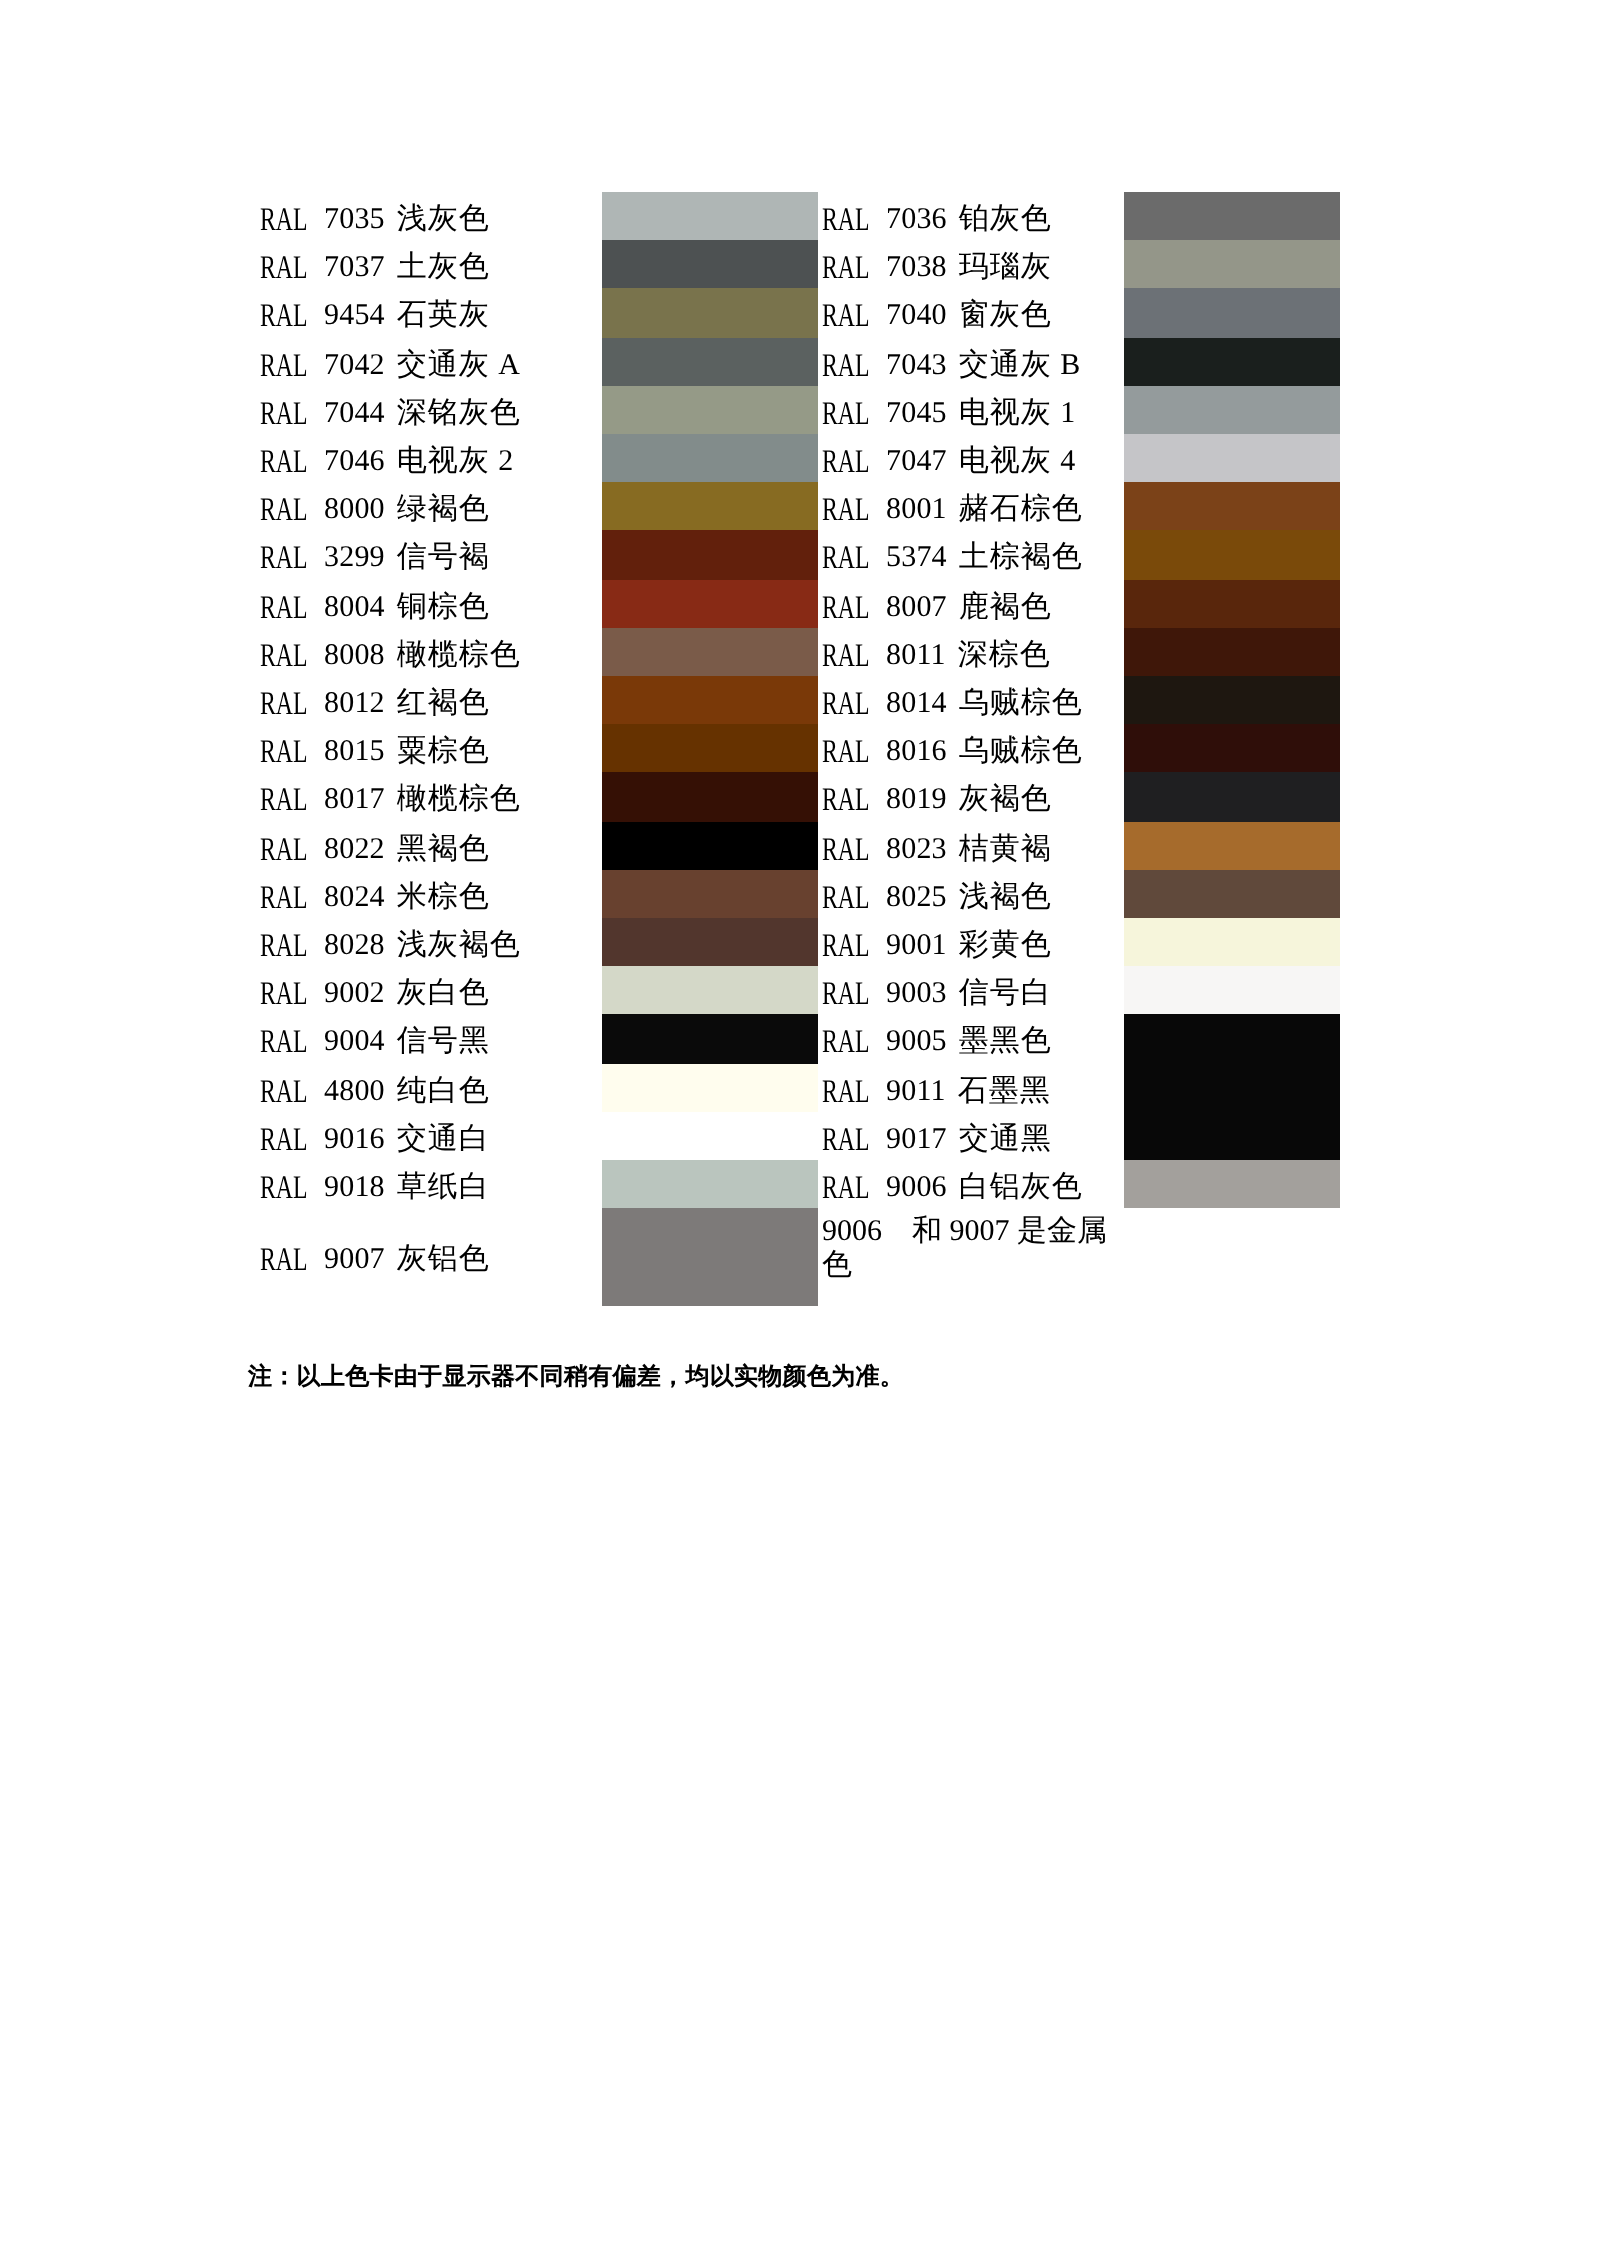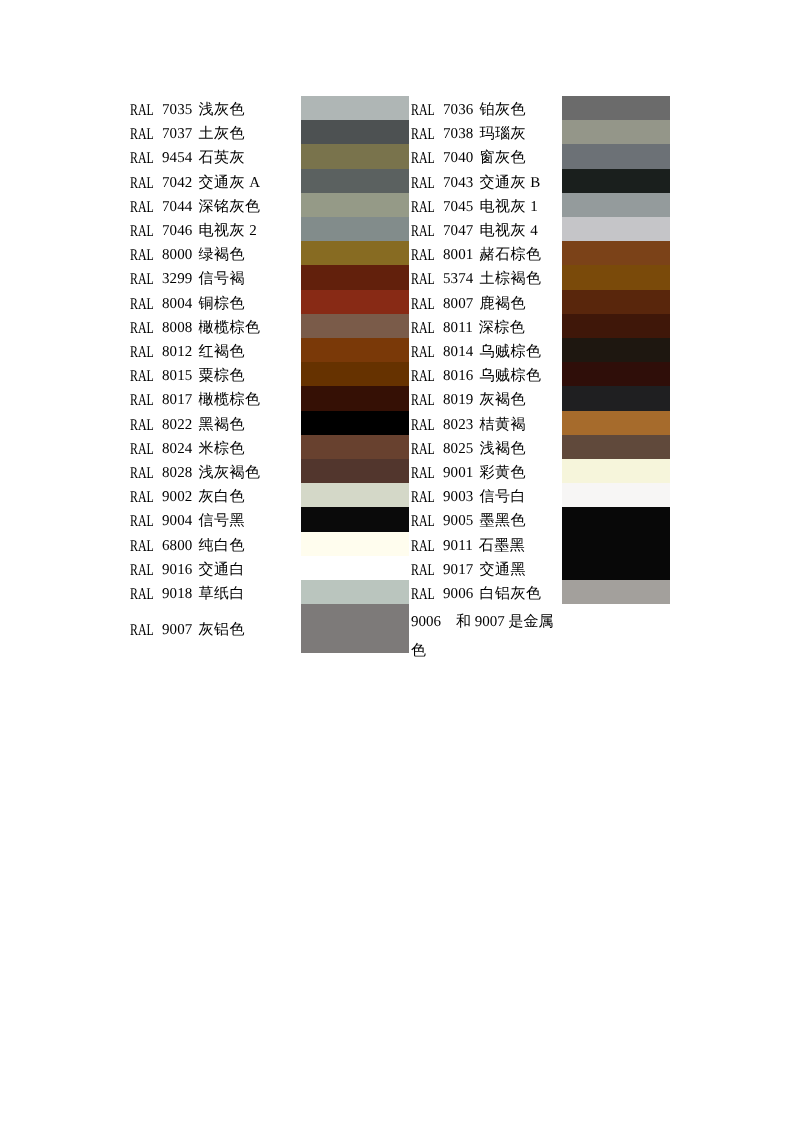--- a/index.html
+++ b/index.html
@@ -18,21 +18,21 @@
   .c4{width:108px;}
   .lbl{height:24.2px;line-height:24.2px;font-size:15px;white-space:nowrap;position:relative;}
   .pfx{position:absolute;left:0;top:0;display:block;font-size:16.5px;line-height:inherit;transform:scaleX(0.72);transform-origin:left center;}
   .gap{display:inline-block;width:32px;}
   .gap2{display:inline-block;width:6px;}
   .nm{letter-spacing:0.5px;margin-right:-0.5px;}
   .cd{letter-spacing:0.1px;}
   .sw{height:24.2px;width:108px;}
   .lastrow .lbl{height:48.4px;line-height:48.4px;}
   .lastrow .sw{height:48.4px;}
-  .lastrow .wrap{white-space:normal;line-height:29px;height:48.4px;padding-top:2px !important;}
+  .lastrow .wrap{white-space:normal;line-height:17px;height:48.4px;padding-top:2px !important;}
   .note{position:absolute;left:124px;top:680px;font-size:12px;font-weight:bold;letter-spacing:0.15px;font-family:"Liberation Sans", sans-serif;}
 </style>
 </head>
 <body>
 
 <div class="page">
   <table class="tbl">
     <tbody>
       <tr>
           <td class="lbl c1"><span class="pfx">RAL</span><span class="gap"></span><span class="cd">7035</span><span class="gap2"></span><span class="nm">浅灰色</span></td>
@@ -208,21 +208,21 @@
           <td class="lbl c1"><span class="pfx">RAL</span><span class="gap"></span><span class="cd">9004</span><span class="gap2"></span><span class="nm">信号黑</span></td>
           <td class="c2">
             <div class="sw" style="background-color: rgb(10, 10, 10);"></div>
           </td>
           <td class="lbl c3"><span class="pfx">RAL</span><span class="gap"></span><span class="cd">9005</span><span class="gap2"></span><span class="nm">墨黑色</span></td>
           <td class="c4">
             <div class="sw" style="background-color: rgb(8, 8, 8);"></div>
           </td>
         </tr>
       <tr>
-          <td class="lbl c1"><span class="pfx">RAL</span><span class="gap"></span><span class="cd">6800</span><span class="gap2"></span><span class="nm">纯白色</span></td>
+          <td class="lbl c1"><span class="pfx">RAL</span><span class="gap"></span><span class="cd">4800</span><span class="gap2"></span><span class="nm">纯白色</span></td>
           <td class="c2">
             <div class="sw" style="background-color: rgb(255, 253, 238);"></div>
           </td>
           <td class="lbl c3"><span class="pfx">RAL</span><span class="gap"></span><span class="cd">9011</span><span class="gap2"></span><span class="nm">石墨黑</span></td>
           <td class="c4">
             <div class="sw" style="background-color: rgb(8, 8, 8);"></div>
           </td>
         </tr>
       <tr>
           <td class="lbl c1"><span class="pfx">RAL</span><span class="gap"></span><span class="cd">9016</span><span class="gap2"></span><span class="nm">交通白</span></td>
@@ -247,13 +247,14 @@
       <tr class="lastrow">
           <td class="lbl c1"><span class="pfx">RAL</span><span class="gap"></span><span class="cd">9007</span><span class="gap2"></span><span class="nm">灰铝色</span></td>
           <td class="c2">
             <div class="sw" style="background-color: rgb(125, 122, 121);"></div>
           </td>
           <td class="lbl c3 wrap">9006　和 9007 是金属色</td>
           <td class="c4"></td>
         </tr>
     </tbody>
   </table>
+  <div class="note">注：以上色卡由于显示器不同稍有偏差，均以实物颜色为准。</div>
 </div>
 
 </body></html>

